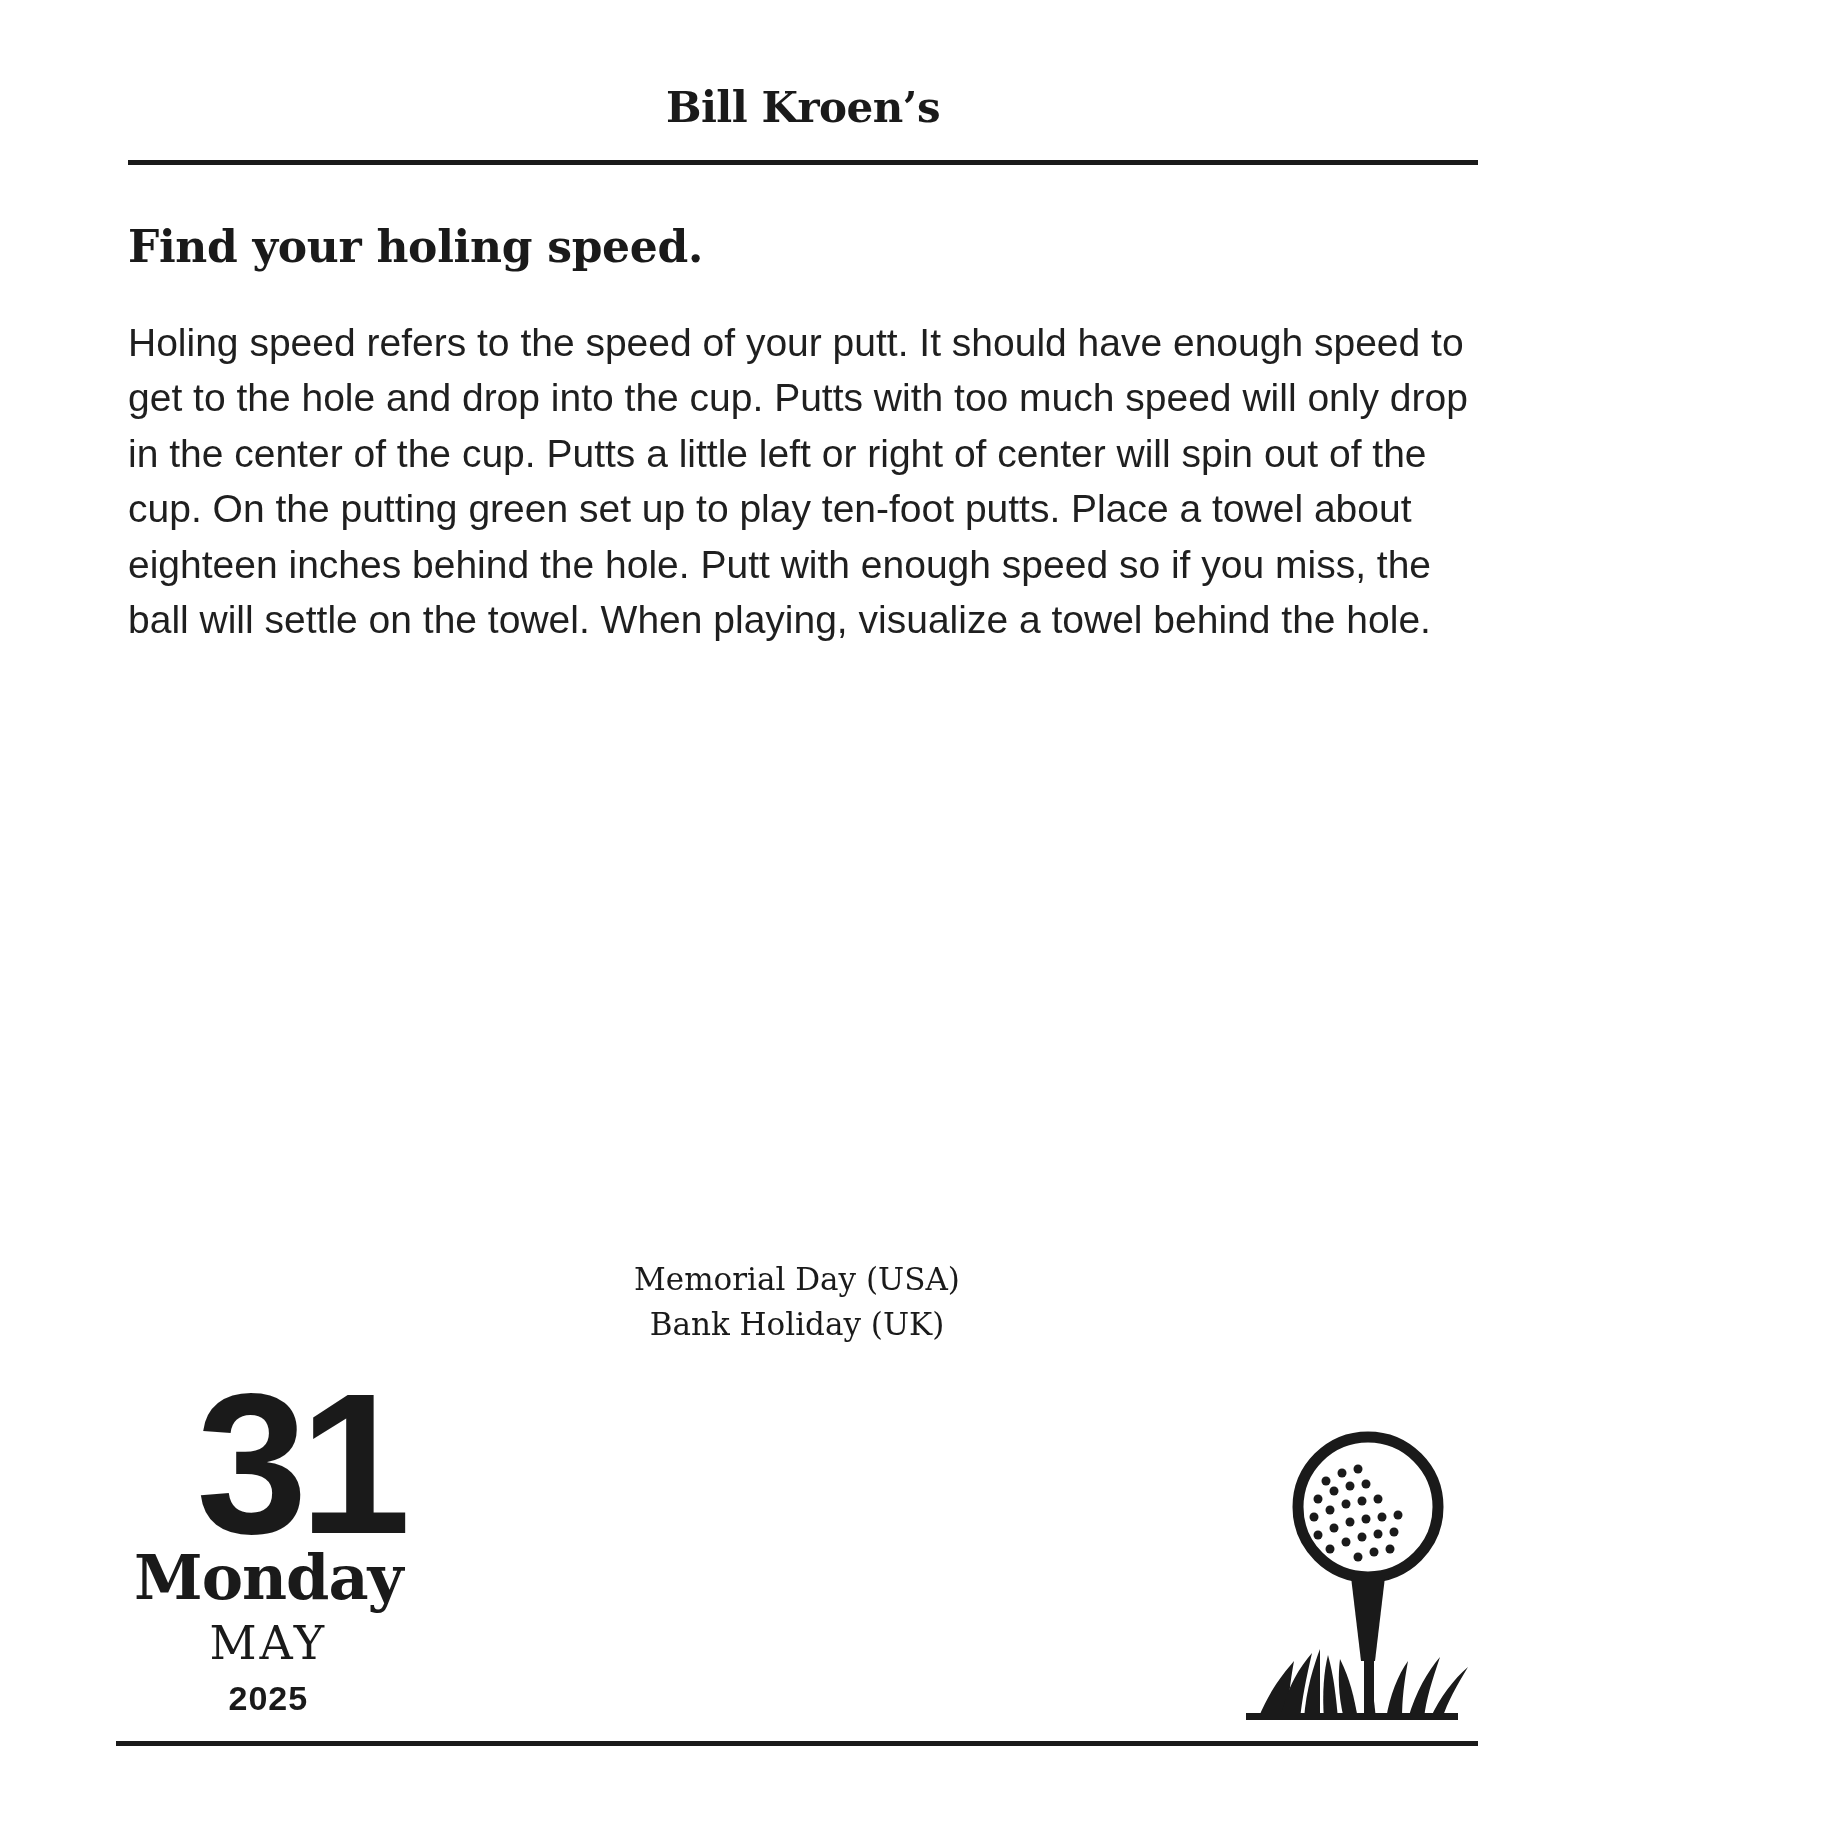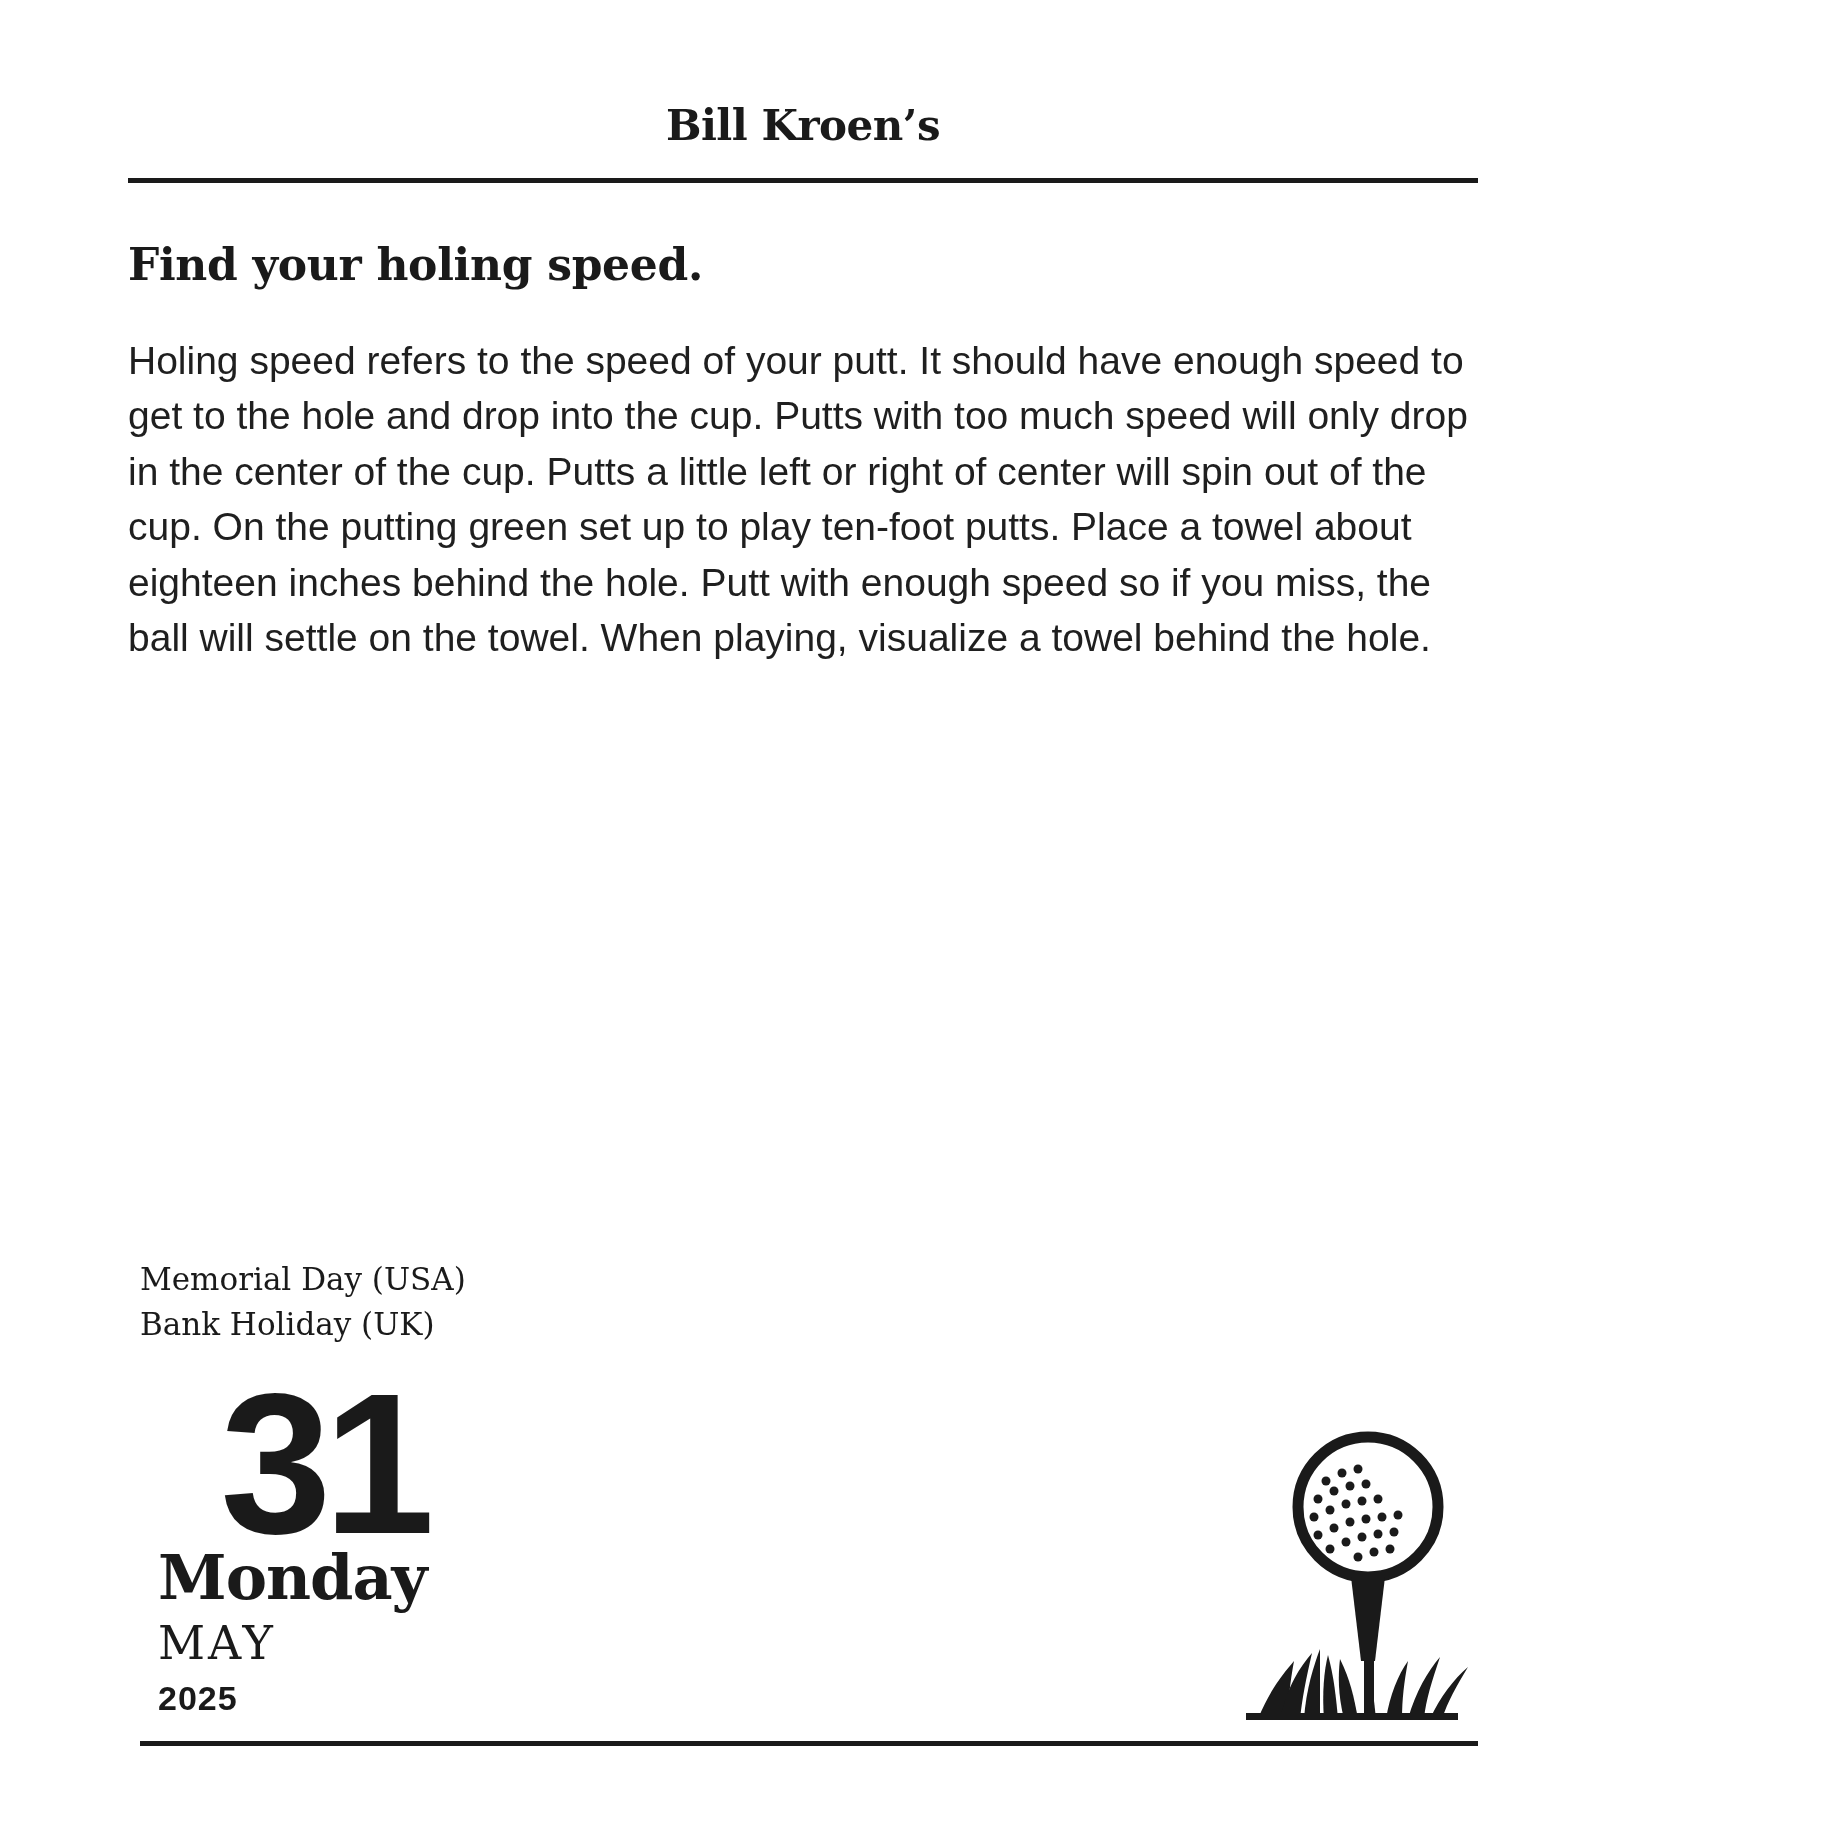--- a/index.html
+++ b/index.html
@@ -12,21 +12,21 @@
     height: 1842px;
     font-family: "Liberation Sans", sans-serif;
     color: #1a1a1a;
     overflow: hidden;
   }
   .page {
     position: relative;
     width: 1606px;
     height: 1842px;
     box-sizing: border-box;
-    padding: 18px 128px;
+    padding: 0 128px;
     background: #ffffff;
   }
 
   
   .header {
     padding-top: 86px;
     text-align: center;
   }
   .brand-line1 {
     font-family: "DejaVu Serif", "Liberation Serif", serif;
@@ -75,23 +75,24 @@
     font-size: 39px;
     line-height: 1.42;
     color: #1f1f1f;
     max-width: 1590px;
     font-weight: 400;
   }
 
   
   .footer {
     position: absolute;
-    left: 140px;
+    left: 116px;
     right: 128px;
     bottom: 96px;
+    text-align: center;
   }
   .holidays {
     font-family: "DejaVu Serif", "Liberation Serif", serif;
     font-size: 31px;
     line-height: 1.45;
     color: #1a1a1a;
   }
   .holiday-item {
     display: block;
   }

